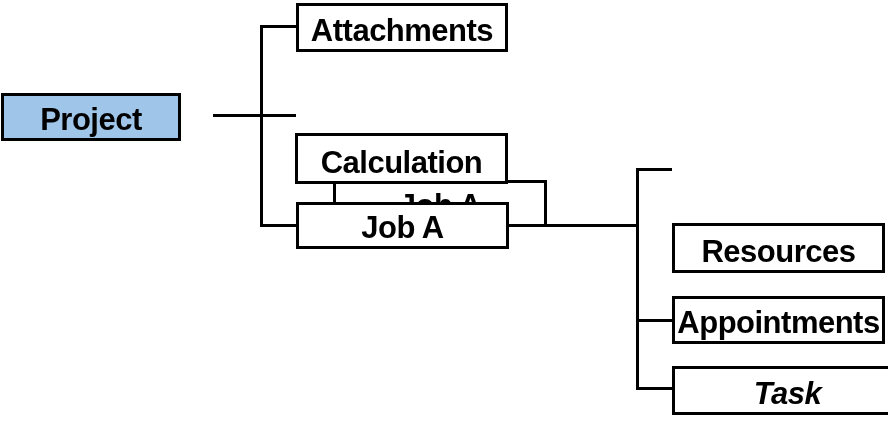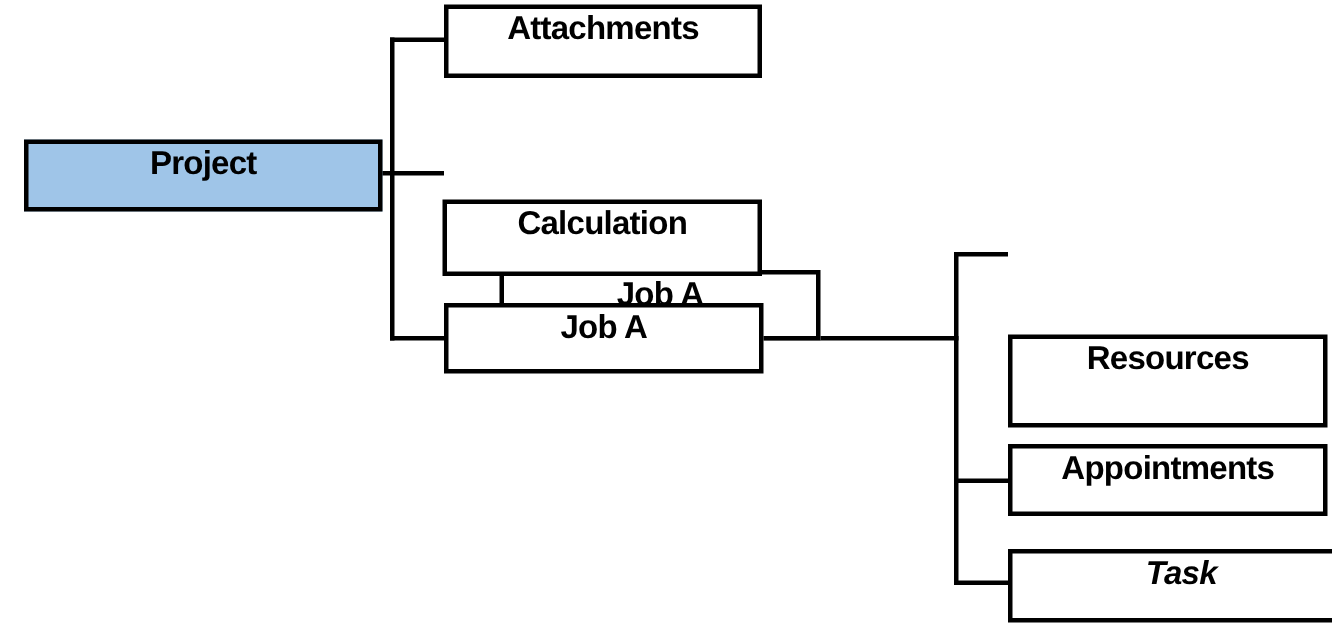--- a/index.html
+++ b/index.html
@@ -14,24 +14,24 @@
     background: var(--background, #ffffff);
     font-family: "Liberation Sans", sans-serif;
     overflow: hidden;
   }
   .node {
     position: absolute;
     box-sizing: border-box;
     border: 3px solid var(--border, #000000);
     background: var(--node-fill, #ffffff);
     display: flex;
-    align-items: flex-start;
+    align-items: flex-end;
     justify-content: center;
     font-weight: 700;
-    font-size: 22px;
+    font-size: 31px;
     letter-spacing: -0.5px;
     color: var(--text, #000000);
     z-index: 2;
   }
   .node.root {
     background: var(--project-fill, #9FC5E8);
   }
   .node.back {
     z-index: 1;
   }
@@ -52,42 +52,42 @@
   <div class="line" style="left:213px; top:114px; width:83px; height:3px;"></div>
   <div class="line" style="left:260px; top:25px; width:3px; height:202px;"></div>
   <div class="line" style="left:260px; top:25px; width:36px; height:3px;"></div>
   <div class="line" style="left:260px; top:224px; width:36px; height:3px;"></div>
   <div class="line" style="left:509px; top:224px; width:130px; height:3px;"></div>
   <div class="line" style="left:636px; top:168px; width:3px; height:222px;"></div>
   <div class="line" style="left:636px; top:168px; width:36px; height:3px;"></div>
   <div class="line" style="left:636px; top:319px; width:36px; height:3px;"></div>
   <div class="line" style="left:636px; top:387px; width:36px; height:3px;"></div>
 
-  <div class="node root" style="left:16px; top:93px; width:239px; height:48px;">
+  <div class="node root" style="left:1px; top:93px; width:180px; height:48px;">
     <span>Project</span>
   </div>
 
   <div class="node" style="left:296px; top:3px; width:212px; height:49px;">
     <span>Attachments</span>
   </div>
 
   <div class="node" style="left:295px; top:89px; width:213px; height:51px;margin-top:44px;">
     <span>Calculation</span>
   </div>
 
   <div class="node back" style="left:333px; top:180px; width:214px; height:47px;">
     <span>Job A</span>
   </div>
 
   <div class="node front" style="left:296px; top:202px; width:213px; height:47px;">
     <span>Job A</span>
   </div>
 
 
-  <div class="node" style="left:672px; top:223px; width:213px; height:62px;">
+  <div class="node" style="left:672px; top:223px; width:213px; height:50px;">
     <span>Resources</span>
   </div>
 
   <div class="node" style="left:672px; top:296px; width:213px; height:48px;">
     <span>Appointments</span>
   </div>
 
   <div class="node" style="left:672px; top:366px; width:231px; height:49px;font-style:italic;">
     <span>Task</span>
   </div>

